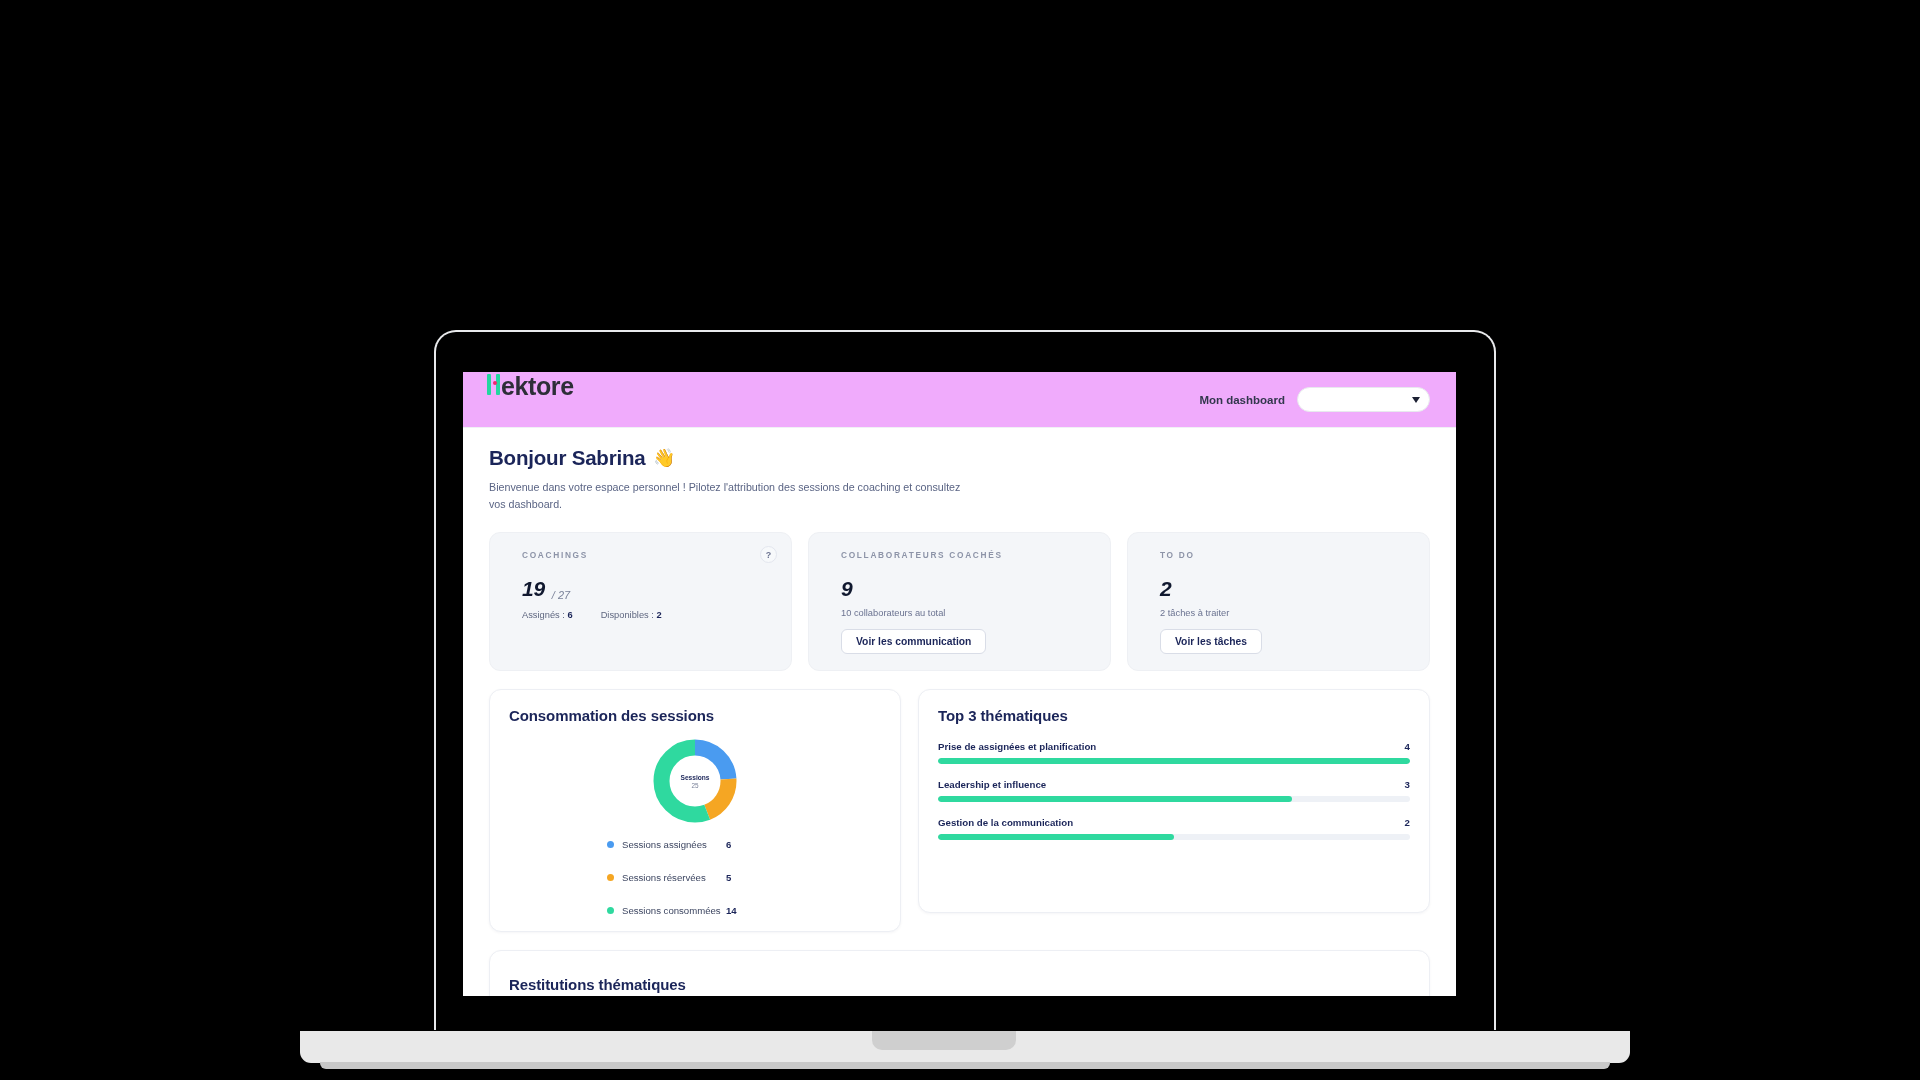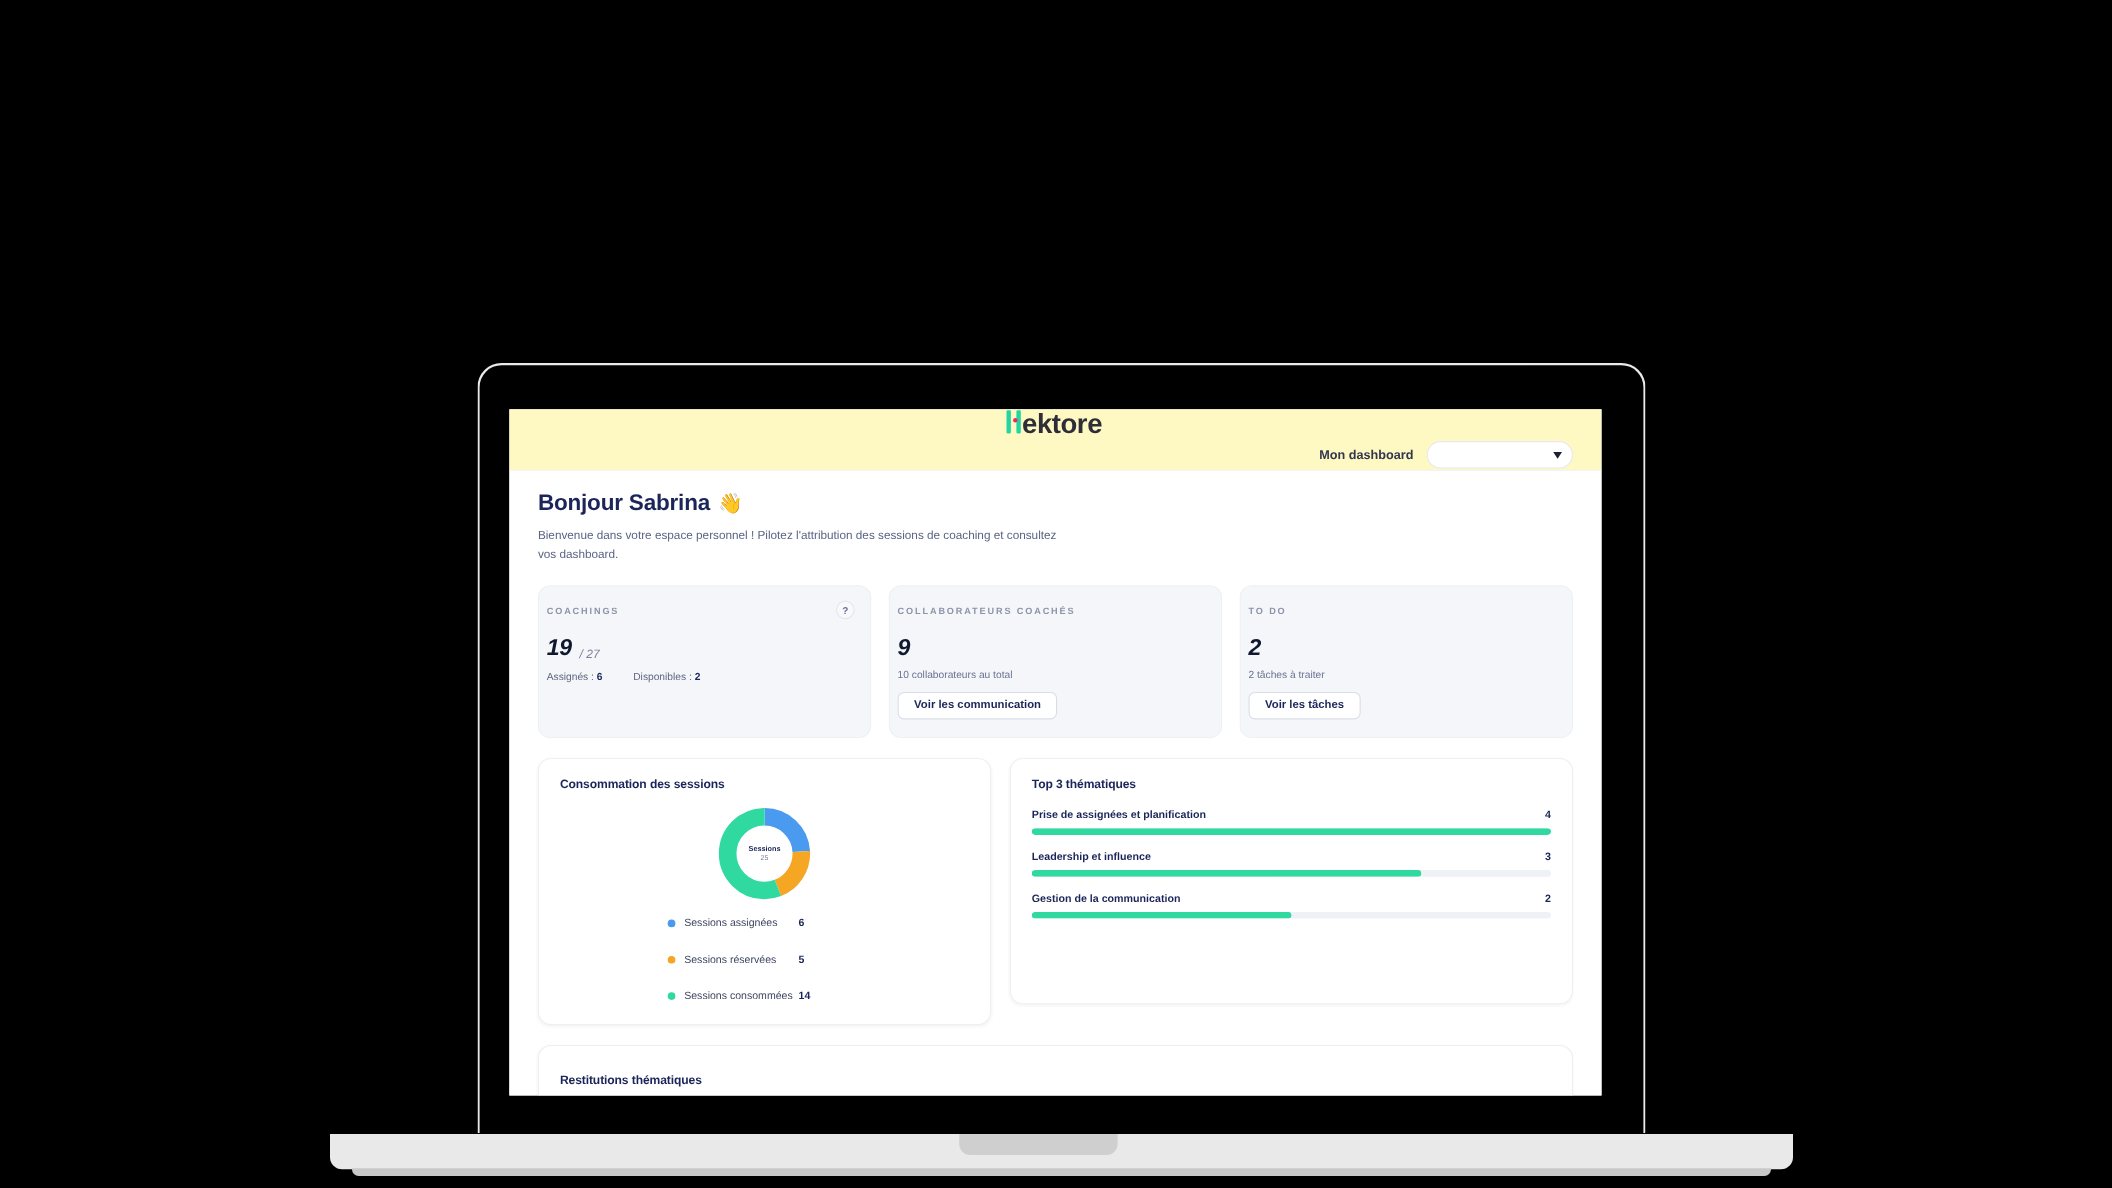--- a/index.html
+++ b/index.html
@@ -49,26 +49,24 @@
     position: absolute;
     left: 872px; top: 1031px;
     width: 144px; height: 19px;
     background: #cfcfcf;
     border-radius: 0 0 10px 10px;
   }
 
   
   .app-header {
     height: 56px;
-    background: #fef9c3;
+    background: #f0abfc;
     border-bottom: 1px solid #f0f1f5;
     display: flex;
-    align-items: center;
     padding: 0 26px 0 24px;
-    flex-direction: column;
   }
   .logo {
     display: flex; align-items: baseline;
     font-size: 25px; font-weight: 700;
     letter-spacing: -0.4px;
     color: #2e2e38;
   }
   .logo-mark {
     display: inline-flex; align-items: center;
     position: relative; margin-right: 1px;
@@ -137,21 +135,21 @@
   
   .kpi-row {
     display: flex; gap: 16px;
     margin-top: 20px;
   }
   .kpi-card {
     flex: 1;
     background: #f4f6f9;
     border: 1px solid #eef0f4;
     border-radius: 11px;
-    padding: 17px 18px 16px 7px;
+    padding: 17px 18px 16px 32px;
     min-height: 108px;
     position: relative;
   }
   .kpi-label {
     font-size: 8.3px; font-weight: 600;
     letter-spacing: 1.7px;
     color: #8d94a8;
     text-transform: uppercase;
   }
   .help-badge {
@@ -201,21 +199,21 @@
   .panel {
     background: #fff;
     border: 1px solid #edeff4;
     border-radius: 12px;
     box-shadow: 0 1px 3px rgba(20,30,60,0.045);
     padding: 17px 19px 18px 19px;
   }
   .panel.left { width: 412px; height: 243px; }
   .panel.right { flex: 1; height: 224px; }
   .panel-title {
-    font-size: 11px; font-weight: 700; color: #1b2559;
+    font-size: 15px; font-weight: 700; color: #1b2559;
     letter-spacing: -0.1px;
   }
 
   
   .donut-wrap {
     display: flex; justify-content: center;
     margin-top: 15px;
   }
   .donut {
     position: relative;

